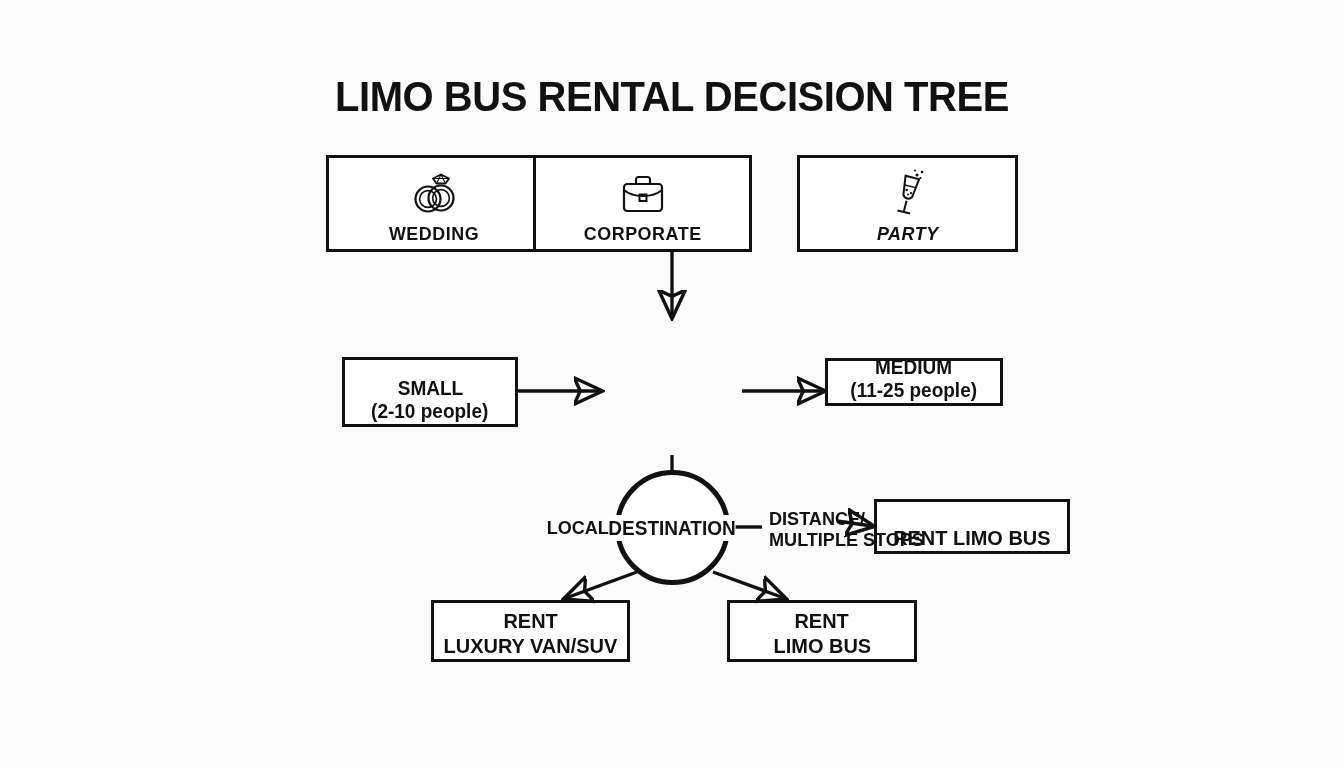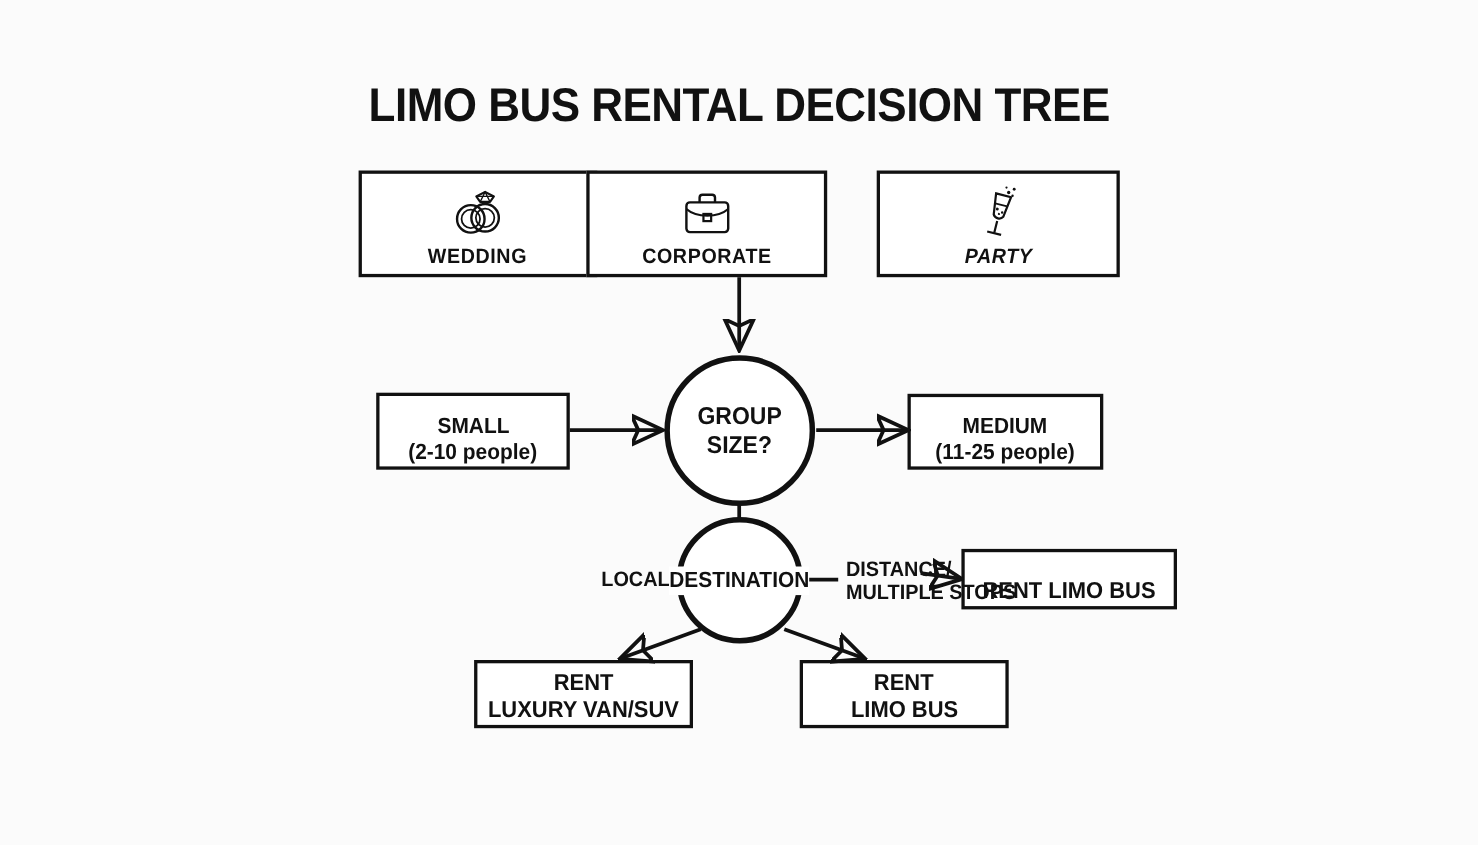--- a/index.html
+++ b/index.html
@@ -210,31 +210,27 @@
         </g>
         <circle cx="31" cy="6" r="1.5" fill="#111111"></circle>
         <circle cx="36" cy="3" r="1.3" fill="#111111"></circle>
         <circle cx="34.5" cy="9" r="1.1" fill="#111111"></circle>
         <circle cx="29" cy="1.5" r="1" fill="#111111"></circle>
       </svg>
     </span>
     <span class="cat-label">PARTY</span>
   </div>
 
-  <div class="circle" style="left:604px; top:323px; width:137px; height:137px;">
-    <span class="c-line">GROUP</span>
-    <span class="c-line">SIZE?</span>
-  </div>
 
   <div class="box" style="left:342px; top:357px; width:176px; height:70px;">
     <span class="term-line small">SMALL</span>
     <span class="term-line small">(2-10 people)</span>
   </div>
 
-  <div class="box" style="left:825px; top:358px; width:178px; height:69px;">
+  <div class="box" style="left:825px; top:358px; width:178px; height:48px;">
     <span class="term-line small">MEDIUM</span>
     <span class="term-line small">(11-25 people)</span>
   </div>
 
   <div class="circle wide-text" style="left:615px; top:470px; width:115px; height:115px;">
     <span class="c-line">DESTINATION</span>
   </div>
 
   <div class="edge-label" style="left:545px; top:517px;">LOCAL</div>
 

